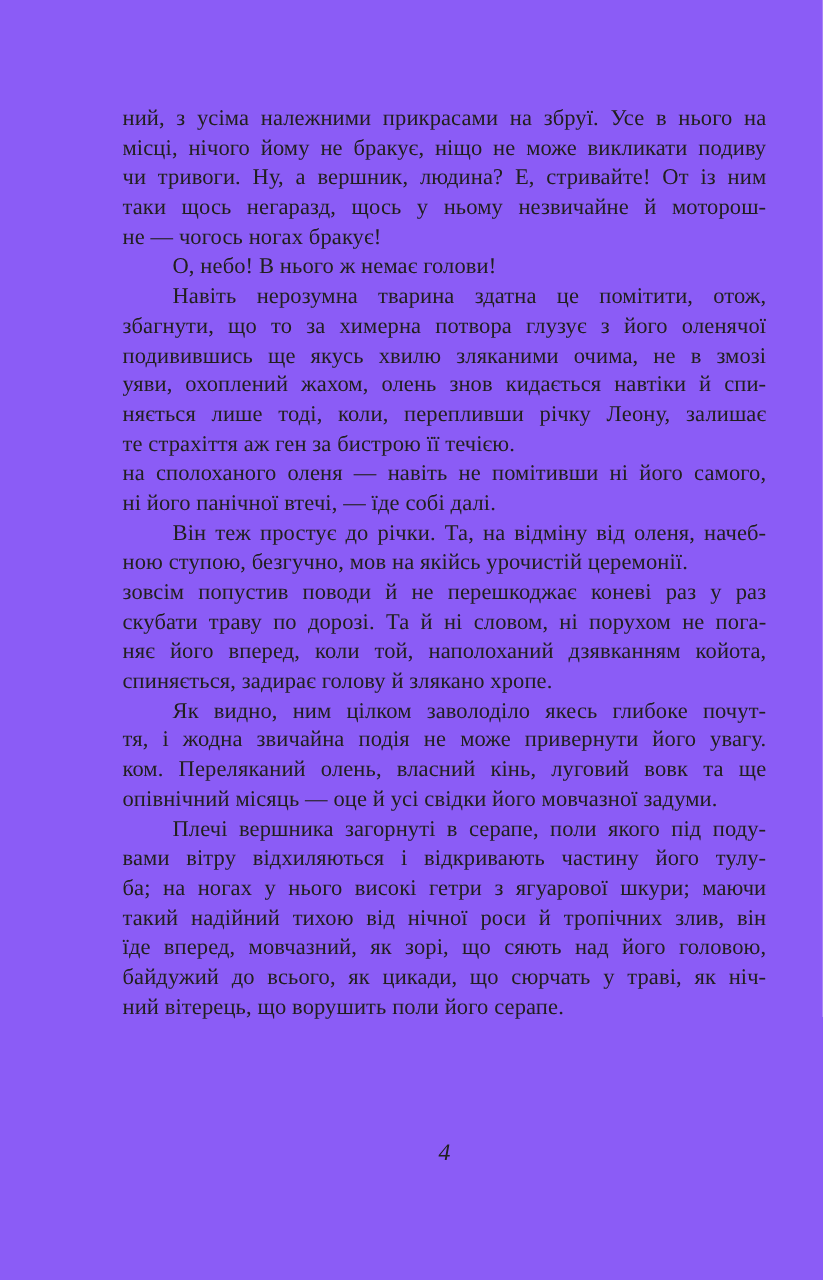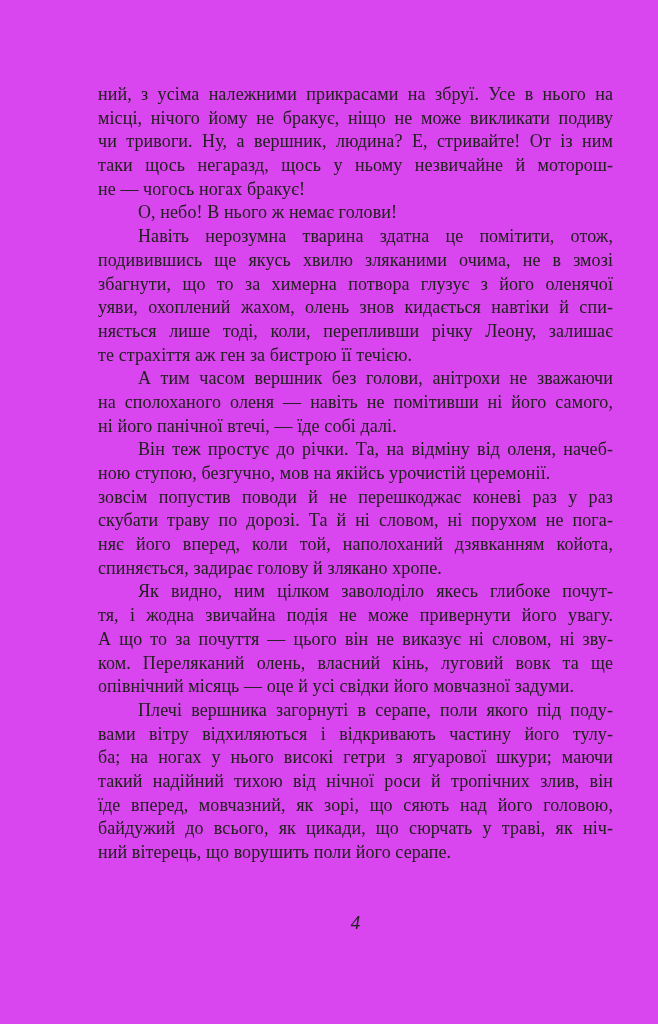--- a/index.html
+++ b/index.html
@@ -11,21 +11,21 @@
     height: 1024px;
     background: #fdfdfc;
     font-family: "Liberation Serif", "DejaVu Serif", serif;
     color: #21201e;
     overflow: hidden;
   }
   .page {
     position: relative;
     width: 658px;
     height: 1024px;
-    background: #d946ef;
+    background: #8b5cf6;
   }
   .text-block {
     position: absolute;
     left: 98px;
     top: 83px;
     width: 515px;
   }
   .line {
     font-size: 18px;
     line-height: 23.7px;
@@ -58,37 +58,35 @@
 
 <div class="page">
   <main class="text-block" id="text-block">
       <div class="line">ний, з усіма належними прикрасами на збруї. Усе в нього на</div>
       <div class="line">місці, нічого йому не бракує, ніщо не може викликати подиву</div>
       <div class="line">чи тривоги. Ну, а вершник, людина? Е, стривайте! От із ним</div>
       <div class="line">таки щось негаразд, щось у ньому незвичайне й моторош-</div>
       <div class="line para-end">не — чогось ногах бракує!</div>
       <div class="line indent para-end">О, небо! В нього ж немає голови!</div>
       <div class="line indent">Навіть нерозумна тварина здатна це помітити, отож,</div>
+      <div class="line">збагнути, що то за химерна потвора глузує з його оленячої</div>
       <div class="line">подивившись ще якусь хвилю зляканими очима, не в змозі</div>
-      <div class="line">збагнути, що то за химерна потвора глузує з його оленячої</div>
       <div class="line">уяви, охоплений жахом, олень знов кидається навтіки й спи-</div>
       <div class="line">няється лише тоді, коли, перепливши річку Леону, залишає</div>
       <div class="line para-end">те страхіття аж ген за бистрою її течією.</div>
-      <div class="line indent">А тим часом вершник без голови, анітрохи не зважаючи</div>
       <div class="line">на сполоханого оленя — навіть не помітивши ні його самого,</div>
       <div class="line para-end">ні його панічної втечі, — їде собі далі.</div>
       <div class="line indent">Він теж простує до річки. Та, на відміну від оленя, начеб-</div>
       <div class="line para-end">ною ступою, безгучно, мов на якійсь урочистій церемонії.</div>
       <div class="line">зовсім попустив поводи й не перешкоджає коневі раз у раз</div>
       <div class="line">скубати траву по дорозі. Та й ні словом, ні порухом не пога-</div>
       <div class="line">няє його вперед, коли той, наполоханий дзявканням койота,</div>
       <div class="line para-end">спиняється, задирає голову й злякано хропе.</div>
       <div class="line indent">Як видно, ним цілком заволоділо якесь глибоке почут-</div>
       <div class="line">тя, і жодна звичайна подія не може привернути його увагу.</div>
-      <div class="line">А що то за почуття — цього він не виказує ні словом, ні зву-</div>
       <div class="line">ком. Переляканий олень, власний кінь, луговий вовк та ще</div>
       <div class="line para-end">опівнічний місяць — оце й усі свідки його мовчазної задуми.</div>
       <div class="line indent">Плечі вершника загорнуті в серапе, поли якого під поду-</div>
       <div class="line">вами вітру відхиляються і відкривають частину його тулу-</div>
       <div class="line">ба; на ногах у нього високі гетри з ягуарової шкури; маючи</div>
       <div class="line">такий надійний тихою від нічної роси й тропічних злив, він</div>
       <div class="line">їде вперед, мовчазний, як зорі, що сяють над його головою,</div>
       <div class="line">байдужий до всього, як цикади, що сюрчать у траві, як ніч-</div>
       <div class="line para-end">ний вітерець, що ворушить поли його серапе.</div>
     </main>

